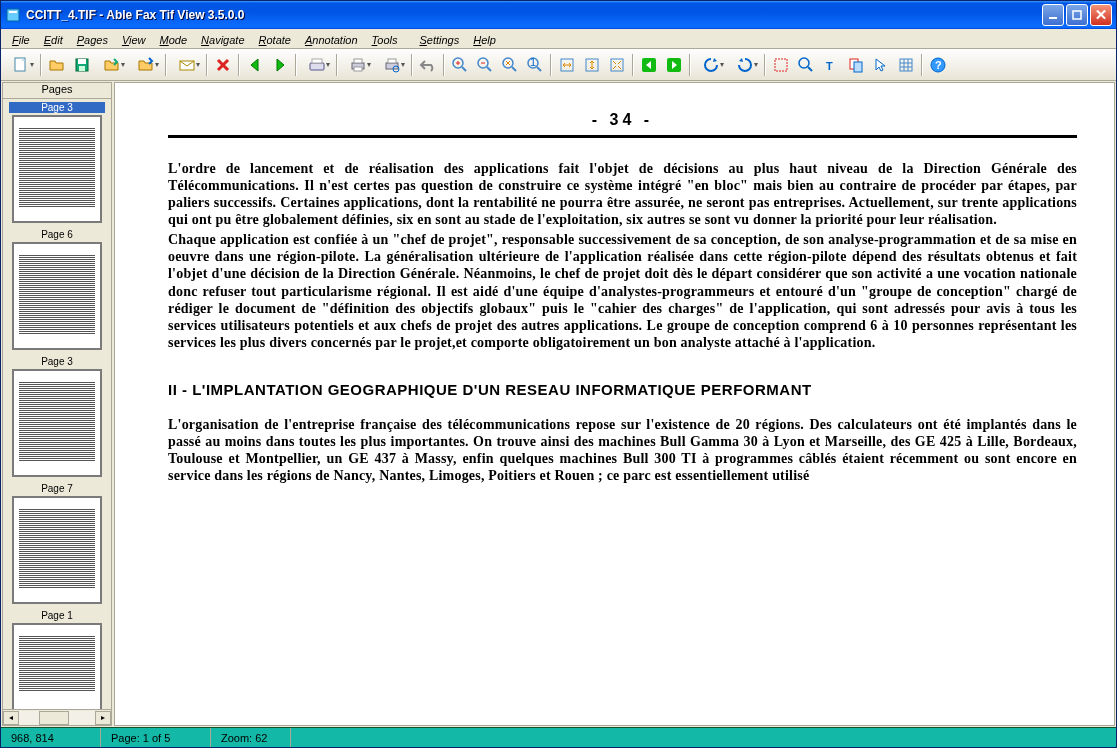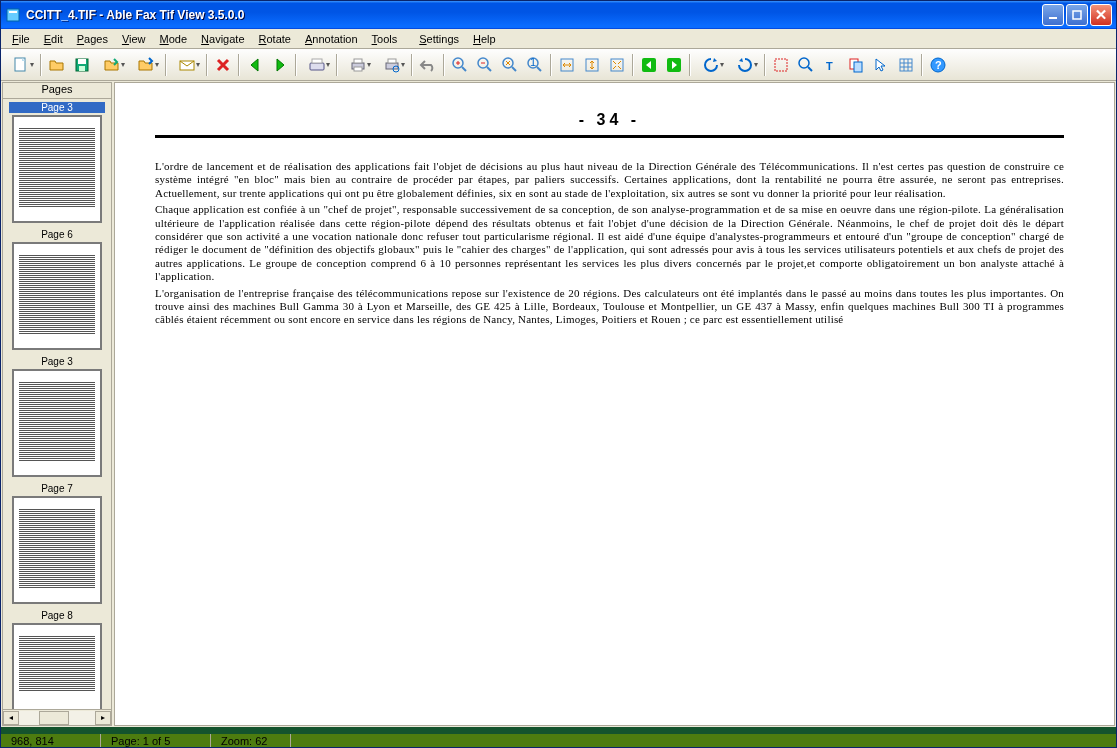--- a/index.html
+++ b/index.html
@@ -4,21 +4,21 @@
 <style>
 * { margin:0; padding:0; box-sizing:border-box; font-family:Tahoma,Arial,sans-serif; font-size:11px; }
 body { background:#ece9d8; overflow:hidden; }
 .window { width:1117px; height:748px; border:1px solid #0a246a; display:flex; flex-direction:column; background:#ece9d8; }
 .titlebar { height:28px; background:linear-gradient(to bottom,#3a95ff 0%,#0055e5 8%,#0055e5 40%,#0a6cff 88%,#0a6cff 95%,#003ad0 100%); display:flex; align-items:center; padding:0 4px; color:#fff; }
 .titlebar .ticon { width:16px; height:16px; margin-right:5px; display:flex; align-items:center; justify-content:center; }
 .titlebar .title { flex:1; font-weight:bold; font-size:12px; text-shadow:1px 1px 0 #003; }
 .winbtn { width:22px; height:22px; margin-left:2px; border:1px solid #fff; border-radius:3px; display:flex; align-items:center; justify-content:center; font-family:Arial; font-weight:bold; font-size:13px; color:#fff; }
 .minbtn,.maxbtn { background:linear-gradient(to bottom,#7ba7e8,#3d6fd0); }
 .closebtn { background:linear-gradient(to bottom,#f5947a,#d03020); font-size:15px; }
-.menubar { height:20px; background:#ece9d8; border-bottom:1px solid #aca899; display:flex; align-items:center; padding:0 4px; }
+.menubar { height:20px; background:#ece9d8; border-bottom:1px solid #aca899; display:flex; align-items:flex-end; padding:0 4px;font-style:italic; }
 .menuitem { padding:2px 7px; cursor:default; }
 .menuitem .ul { text-decoration:underline; }
 .menusep { width:8px; }
 .toolbar { height:32px; background:linear-gradient(to bottom,#fefefe,#e8e5d6); border-bottom:1px solid #aca899; display:flex; align-items:center; padding:2px 3px; gap:1px; }
 .tbtn { width:24px; height:24px; display:flex; align-items:center; justify-content:center; border:1px solid transparent; border-radius:2px; cursor:default; position:relative; }
 .tbtn.drop { width:33px; }
 .tbtn.drop::after { content:"▾"; position:absolute; right:2px; font-size:8px; color:#555; }
 .tsep { width:2px; height:22px; border-left:1px solid #aca899; border-right:1px solid #fff; margin:0 2px; }
 .workarea { flex:1; display:flex; min-height:0; background:#ece9d8; padding:1px; }
 .sidebar { width:110px; border:1px solid #aca899; background:#ece9d8; display:flex; flex-direction:column; margin-right:2px; }
@@ -28,26 +28,26 @@
 .thumb-label { text-align:center; font-size:10px; margin-bottom:2px; }
 .thumb-img { width:90px; height:108px; border:2px solid #7a7a7a; background:#fff; margin:0 auto; overflow:hidden; padding:6px 5px; }
 .thumb.sel .thumb-label { background:#316ac5; color:#fff; }
 .thumb-img .ln { height:1px; background:#555; margin-bottom:1px; }
 .thumb-img .sp { height:5px; }
 .hscroll { height:16px; background:#ece9d8; border-top:1px solid #aca899; display:flex; align-items:center; }
 .hscroll .arrow { width:16px; height:14px; background:#ece9d8; border:1px solid #aca899; display:flex; align-items:center; justify-content:center; font-size:8px; }
 .hscroll .track { flex:1; height:14px; background:#f3f1e7; display:flex; }
 .hscroll .thumbb { width:30px; background:#ece9d8; border:1px solid #aca899; margin-left:20px; }
 .docview { flex:1; border:1px solid #aca899; background:#fff; overflow:hidden; padding:28px 50px 0 40px; }
-.page { width:100%; font-family:Georgia,"Times New Roman",serif; color:#000; }
+.page { width:100%; font-family:Georgia,"Times New Roman",serif; color:#000;margin-left:13px; }
 .pagenum { text-align:center; font-weight:bold; font-size:16px; letter-spacing:4px; margin-bottom:6px; }
 .pagehr { border:none; border-top:3px solid #000; margin-bottom:22px; }
-.para { font-size:11px; line-height:1.22; text-align:justify; font-weight:normal; margin-bottom:3px; font-family:Georgia,serif; letter-spacing:0.2px; }
+.para { font-size:14px; line-height:1.22; text-align:justify; font-weight:bold; margin-bottom:3px; font-family:Georgia,serif; letter-spacing:0.2px; }
 .heading { font-size:15px; font-weight:bold; margin:30px 0 18px 0; letter-spacing:0.5px; }
-.statusbar { height:20px; border-top:7px solid #14532d; background:#4d7c0f; display:flex; align-items:center; }
+.statusbar { height:20px; border-top:1px solid #14532d; background:#14b8a6; display:flex; align-items:center; }
 .statuscell { padding:2px 10px; border-right:1px solid #aca899; height:100%; display:flex; align-items:center; }
 
 svg.i { width:18px; height:18px; }
 </style>
 </head>
 <body>
 
 <div class="window">
 
   <div class="titlebar">
@@ -474,21 +474,21 @@
               <div class="ln"></div>
               <div class="ln"></div>
               <div class="ln"></div>
               <div class="ln"></div>
               <div class="ln"></div>
               <div class="ln"></div>
               <div class="ln"></div>
             </div>
         </div>
         <div class="thumb">
-          <div class="thumb-label">Page 8</div>
+          <div class="thumb-label">Page 1</div>
           <div class="thumb-img">
               <div class="sp"></div>
               <div class="ln"></div>
               <div class="ln"></div>
               <div class="ln"></div>
               <div class="ln"></div>
               <div class="ln"></div>
               <div class="ln"></div>
               <div class="ln"></div>
               <div class="ln"></div>
@@ -523,20 +523,21 @@
         <div class="arrow">▸</div>
       </div>
     </div>
 
     <div class="docview">
       <div class="page">
         <div class="pagenum">-  34  -</div>
         <hr class="pagehr">
         <p class="para">L'ordre de lancement et de réalisation des applications fait l'objet de décisions au plus haut niveau de la Direction Générale des Télécommunications.  Il n'est certes pas question de construire ce système intégré "en bloc" mais bien au contraire de procéder par étapes, par paliers successifs.  Certaines applications,  dont la rentabilité ne pourra être assurée, ne seront pas entreprises.  Actuellement,  sur trente applications qui ont pu être globalement définies, six en sont au stade de l'exploitation,  six autres se sont vu donner la priorité pour leur réalisation.</p>
         <p class="para">Chaque application est confiée à un "chef de projet", responsable successivement de sa conception,  de son analyse-programmation et de sa mise en oeuvre dans une région-pilote.  La généralisation ultérieure de l'application réalisée dans cette région-pilote dépend des résultats obtenus et fait l'objet d'une décision de la Direction Générale.  Néanmoins,  le chef de projet doit dès le départ considérer que son activité a une vocation nationale donc refuser tout particularisme régional.  Il est aidé d'une équipe d'analystes-programmeurs et entouré d'un "groupe de conception" chargé de rédiger le document de "définition des objectifs globaux" puis le "cahier des charges" de l'application, qui sont adressés pour avis à tous les services utilisateurs potentiels et aux chefs de projet des autres applications.  Le groupe de conception comprend 6 à 10 personnes représentant les services les plus divers concernés par le projet,et comporte obligatoirement un bon analyste attaché à l'application.</p>
+        <p class="heading">II  -  L'IMPLANTATION GEOGRAPHIQUE D'UN RESEAU INFORMATIQUE PERFORMANT</p>
         <p class="para">L'organisation de l'entreprise française des télécommunications repose sur l'existence de 20 régions.  Des calculateurs ont été implantés dans le passé au moins dans toutes les plus importantes. On trouve ainsi des machines Bull Gamma 30 à Lyon et Marseille, des GE 425 à Lille, Bordeaux, Toulouse et Montpellier, un GE 437 à Massy, enfin quelques machines Bull 300 TI à programmes câblés étaient récemment ou sont encore en service dans les régions de Nancy, Nantes,  Limoges,  Poitiers et Rouen ; ce parc est essentiellement utilisé</p>
       </div>
     </div>
   </div>
 
   <div class="statusbar">
     <div class="statuscell" style="width:100px">968, 814</div>
     <div class="statuscell" style="width:110px">Page: 1 of 5</div>
     <div class="statuscell" style="width:80px">Zoom: 62</div>
   </div>

